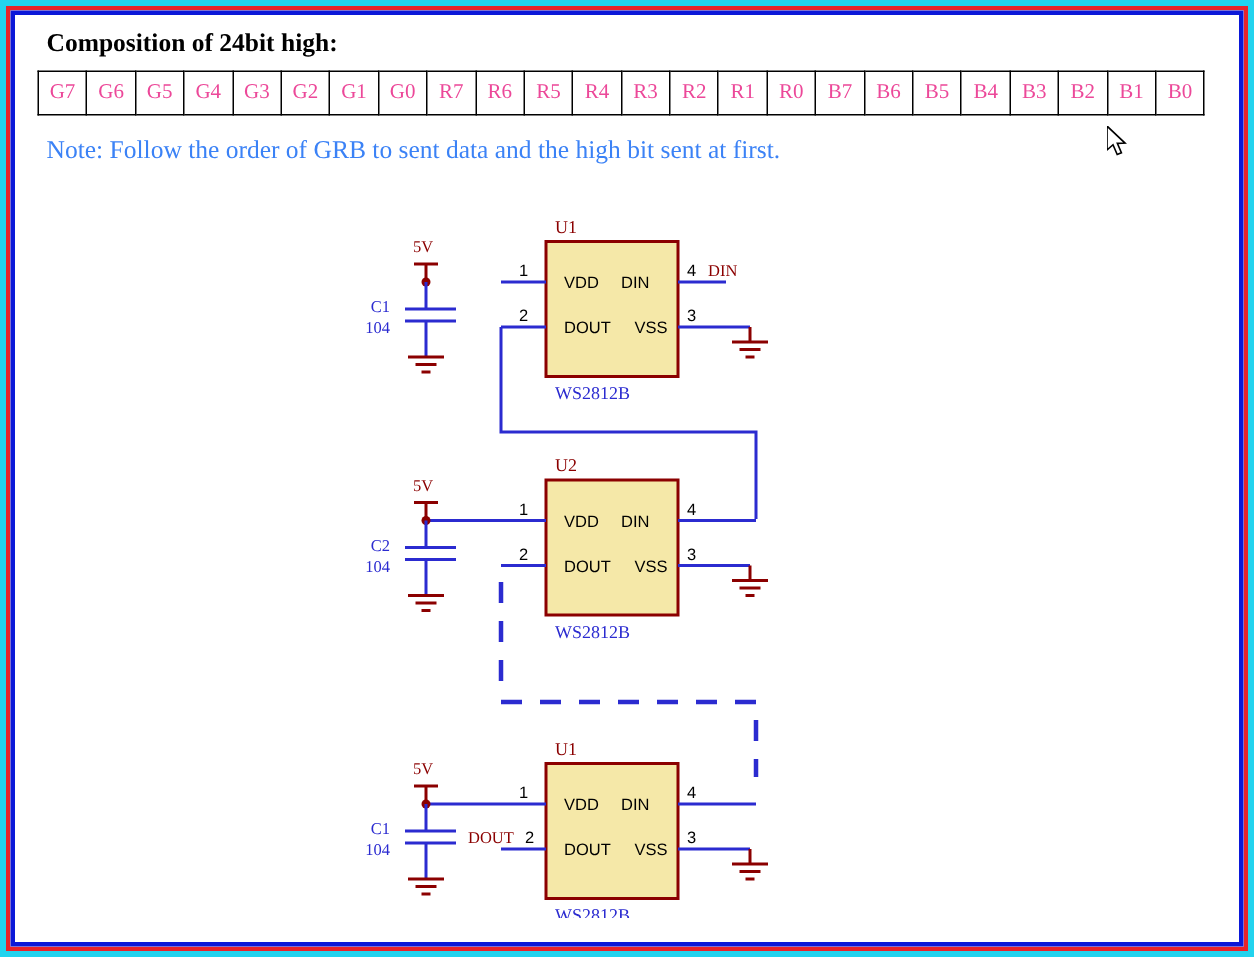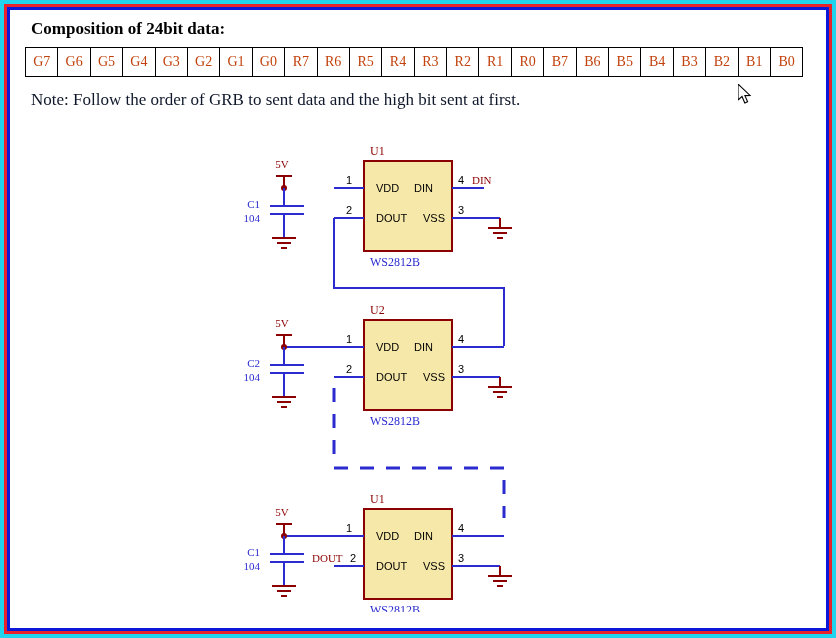--- a/index.html
+++ b/index.html
@@ -74,30 +74,30 @@
     table-layout: fixed;
   }
   #bit-table td {
     border: 1px solid #000000;
     width: 31.4px;
     height: 28px;
     text-align: center;
     vertical-align: middle;
     font-family: "Liberation Serif", serif;
     font-size: 14px;
-    color: #c2410c;
+    color: #ec4899;
     padding: 0;
   }
   #note-line {
     position: absolute;
     left: 19px;
     top: 78px;
     font-family: "Liberation Serif", serif;
     font-size: 17px;
-    color: #0f172a;
+    color: #3b82f6;
   }
   #h-circuit {
     position: absolute;
     left: 19px;
     top: 106px;
   }
 
   
   #schematic {
     position: absolute;
@@ -123,21 +123,21 @@
 </head>
 <body>
 
 <div id="page">
   <div class="border-cyan"></div>
   <div class="border-red"></div>
   <div class="border-blue"></div>
 
   <div class="content">
 
-    <div id="h-composition" class="heading">Composition of 24bit data:</div>
+    <div id="h-composition" class="heading">Composition of 24bit high:</div>
 
     <table id="bit-table">
       <tbody>
         <tr>
           <td>G7</td>
           <td>G6</td>
           <td>G5</td>
           <td>G4</td>
           <td>G3</td>
           <td>G2</td>

